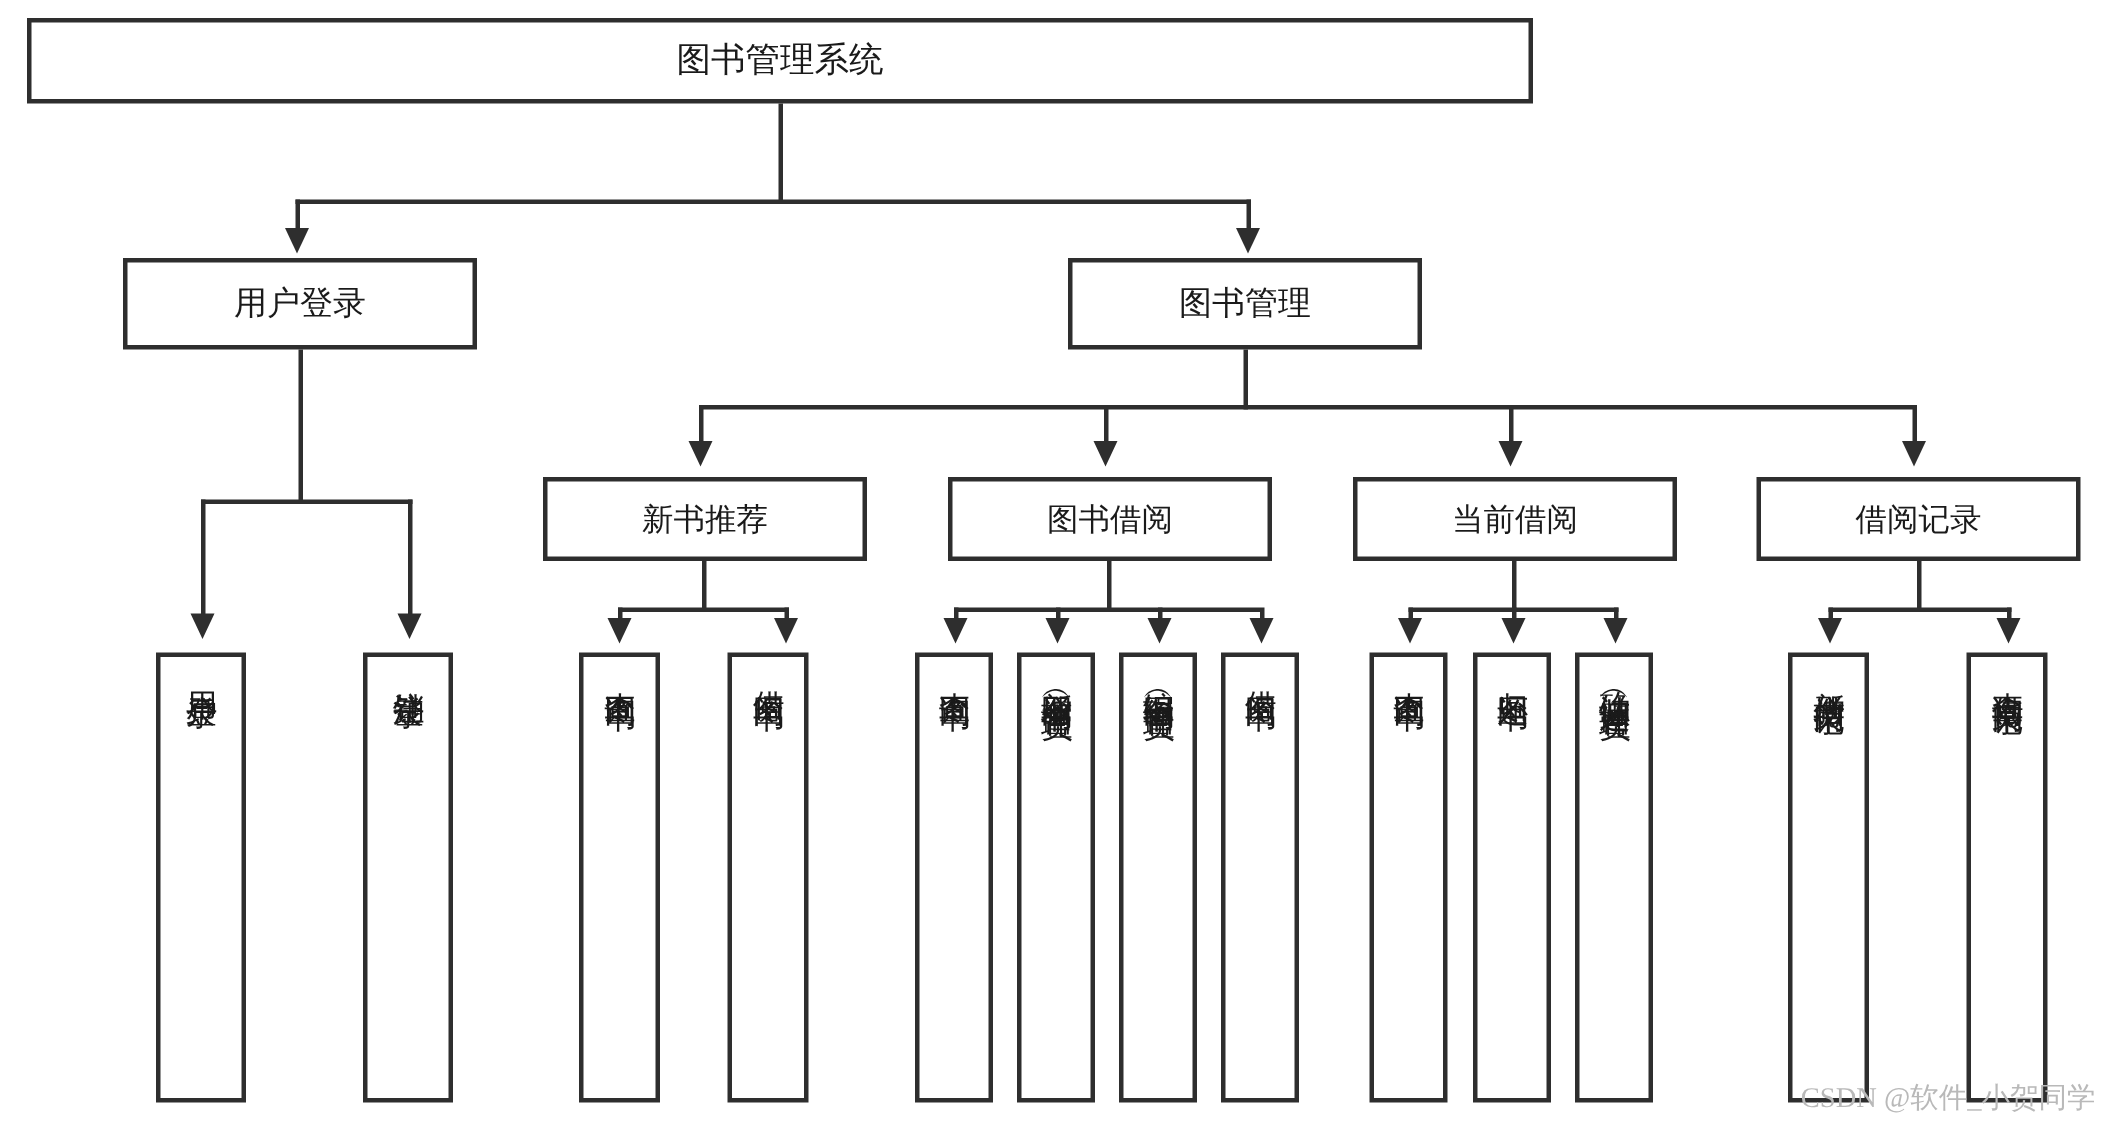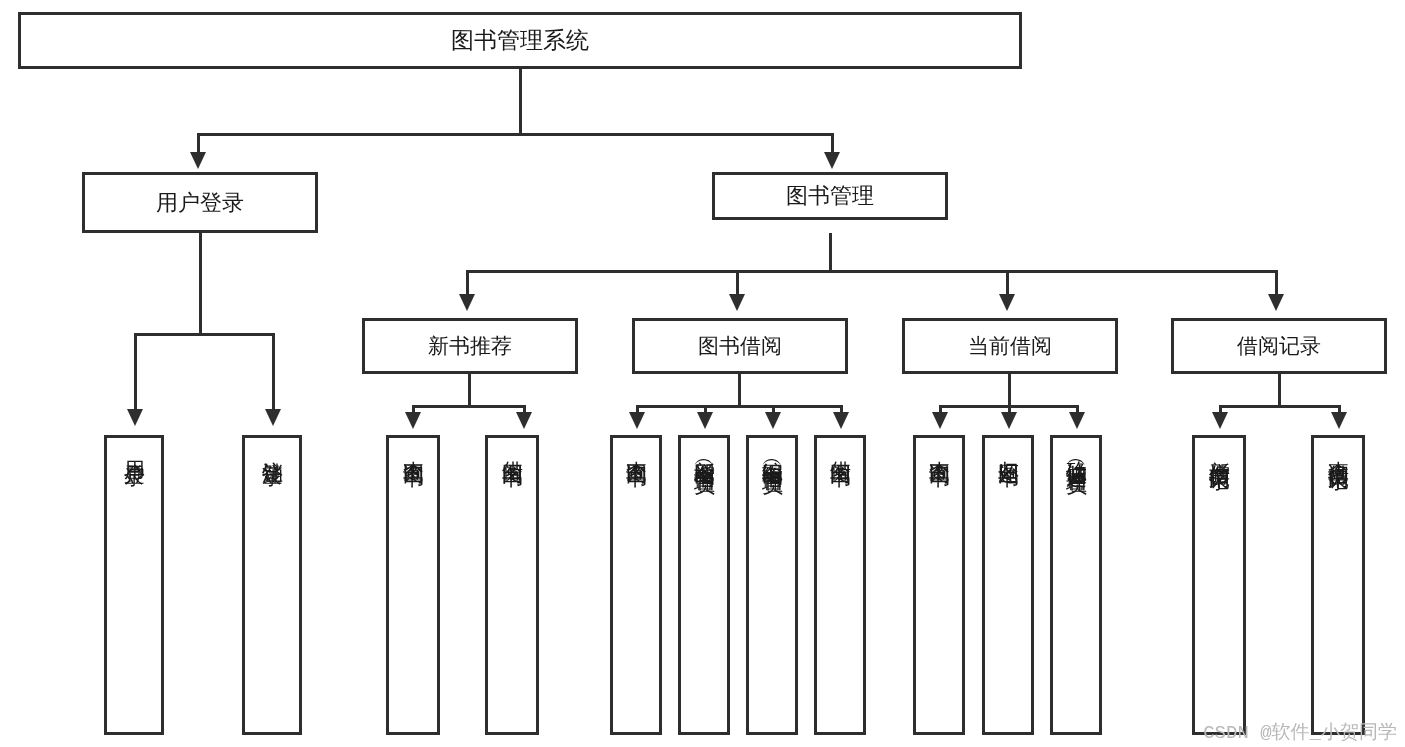--- a/index.html
+++ b/index.html
@@ -65,21 +65,21 @@
     border-top: 17px solid #2e2e2e;
   }
   
   #watermark {
     position: absolute;
     right: 8px;
     bottom: 2px;
     font-size: 19px;
     color: #b9b9b9;
     white-space: nowrap;
-    font-family: Liberation Mono, monospace;
+    font-family: Liberation Serif, serif;
   }
 </style>
 </head>
 <body>
 
 <div id="canvas">
 
   <div class="node root" style="left:18px; top:12px; width:1004px; height:57px;align-items:center;">
     <span>图书管理系统</span>
   </div>
@@ -91,21 +91,21 @@
   <div class="vline" style="left:197px; top:133px; height:25px;"></div>
   <div class="arrow" style="left:190px; top:152px;"></div>
 
   <div class="vline" style="left:831px; top:133px; height:25px;"></div>
   <div class="arrow" style="left:824px; top:152px;"></div>
 
   <div class="node level2" style="left:82px; top:172px; width:236px; height:61px;">
     <span>用户登录</span>
   </div>
 
-  <div class="node level2" style="left:712px; top:172px; width:236px; height:48px;">
+  <div class="node level2" style="left:712px; top:172px; width:236px; height:61px;">
     <span>图书管理</span>
   </div>
 
   <div class="vline" style="left:199px; top:233px; height:102px;"></div>
   <div class="hline" style="left:134px; top:333px; width:141px;"></div>
   <div class="vline" style="left:134px; top:333px; height:82px;"></div>
   <div class="arrow" style="left:127px; top:409px;"></div>
   <div class="vline" style="left:272px; top:333px; height:82px;"></div>
   <div class="arrow" style="left:265px; top:409px;"></div>
 

